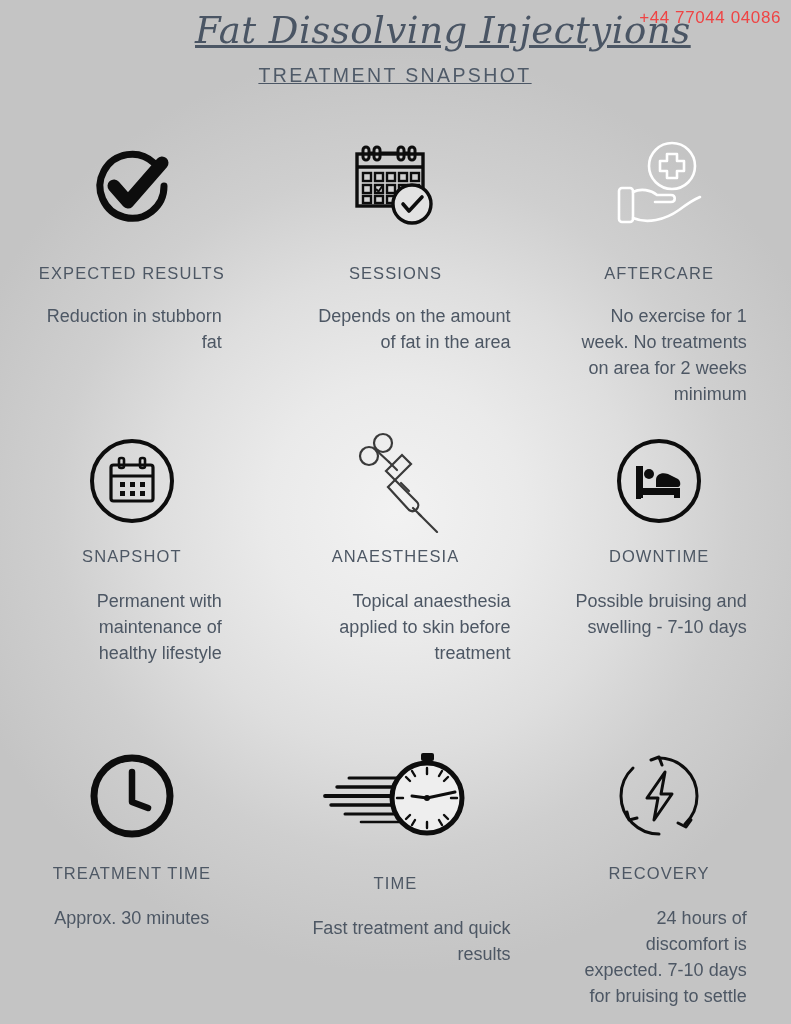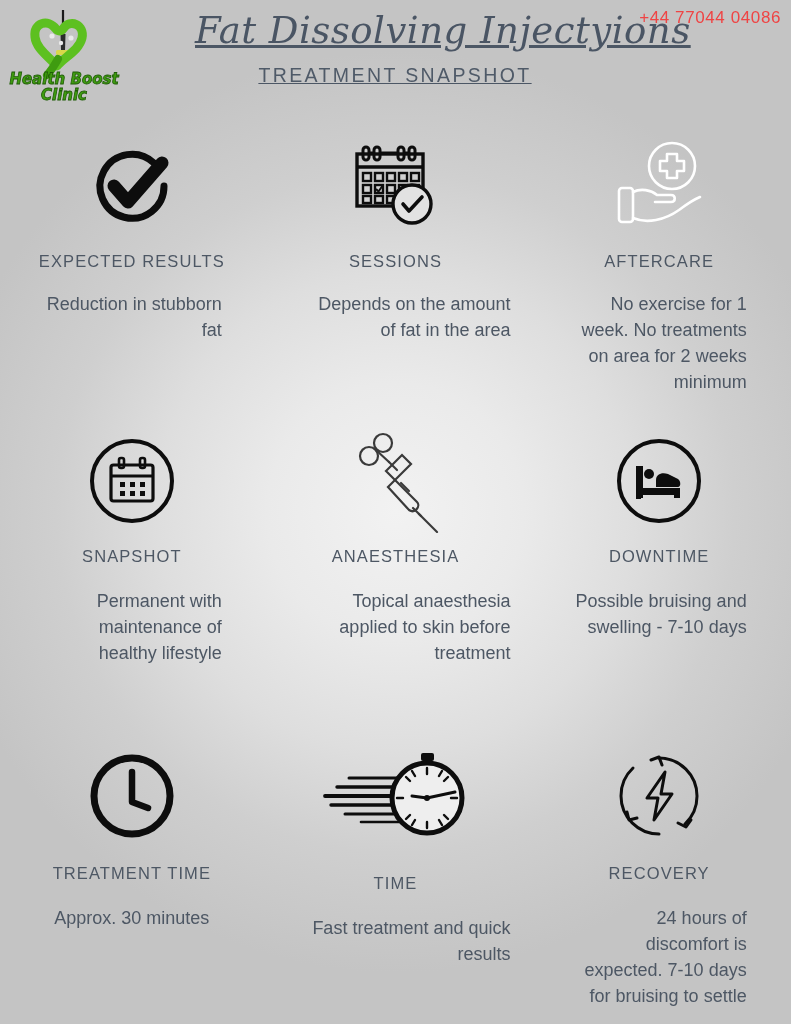--- a/index.html
+++ b/index.html
@@ -101,21 +101,21 @@
   .icon-wrap {
     height: 112px;
     display: flex;
     align-items: center;
     justify-content: center;
   }
 
   .icon-wrap svg { display: block; }
 
   .cell-title {
-    margin-top: 10px;
+    margin-top: 22px;
     font-size: 16.5px;
     letter-spacing: 1.1px;
     font-weight: 400;
     color: #4d5764;
     text-align: center;
     white-space: nowrap;
   }
 
   .cell-desc {
     margin-top: 20px;
@@ -137,41 +137,20 @@
 
   .c2.r1 .icon-wrap { padding-top: 6px; }
   .c2.r3 .cell-title { margin-top: 22px; }
   .c1.r3 .cell-desc { max-width: 230px; }
 </style>
 </head>
 <body>
 
 <div class="header">
 
-  <div class="logo">
-    <svg width="118" height="100" viewBox="0 0 118 100">
-
-      <path d="M57 6 L57 32" stroke="#1a1a1a" stroke-width="2.2" fill="none"></path>
-      <path d="M54.5 30 L59.5 30 L59 46 L55 46 Z" fill="#2b2b2b"></path>
-      <rect x="50" y="46" width="14" height="5" rx="1.5" fill="#d8d84a"></rect>
-
-      <path d="M50 25 C42 14, 27 19, 29 33 C30 44, 42 52, 51 62
-               C58 53, 73 47, 76 34 C79 21, 64 14, 57 25
-               C55.5 27.5, 51.5 27.5, 50 25 Z" fill="none" stroke="#5dc020" stroke-width="9" stroke-linejoin="round"></path>
-      <path d="M52 55 C47 64, 44 68, 41 71" stroke="#3f9c10" stroke-width="8" fill="none" stroke-linecap="round"></path>
-      <circle cx="46" cy="32" r="2.6" fill="#eaeaea"></circle>
-      <circle cx="65" cy="34" r="2.6" fill="#eaeaea"></circle>
-      <circle cx="55" cy="39" r="2.2" fill="#eaeaea"></circle>
-
-      <g>
-        <text x="58" y="80" text-anchor="middle" font-family="DejaVu Sans, sans-serif" font-size="15" font-weight="bold" font-style="italic" fill="#3f9c10" stroke="#1f5c07" stroke-width="0.8">Health Boost</text>
-        <text x="58" y="96" text-anchor="middle" font-family="DejaVu Sans, sans-serif" font-size="15" font-weight="bold" font-style="italic" fill="#3f9c10" stroke="#1f5c07" stroke-width="0.8">Clinic</text>
-      </g>
-    </svg>
-  </div>
 
   <div class="title-block">
     <div class="script-title">Fat Dissolving Injectyions</div>
     <div class="sub-title">TREATMENT SNAPSHOT</div>
   </div>
 
   <div class="phone">+44 77044 04086</div>
 </div>
 
 <div class="grid">

